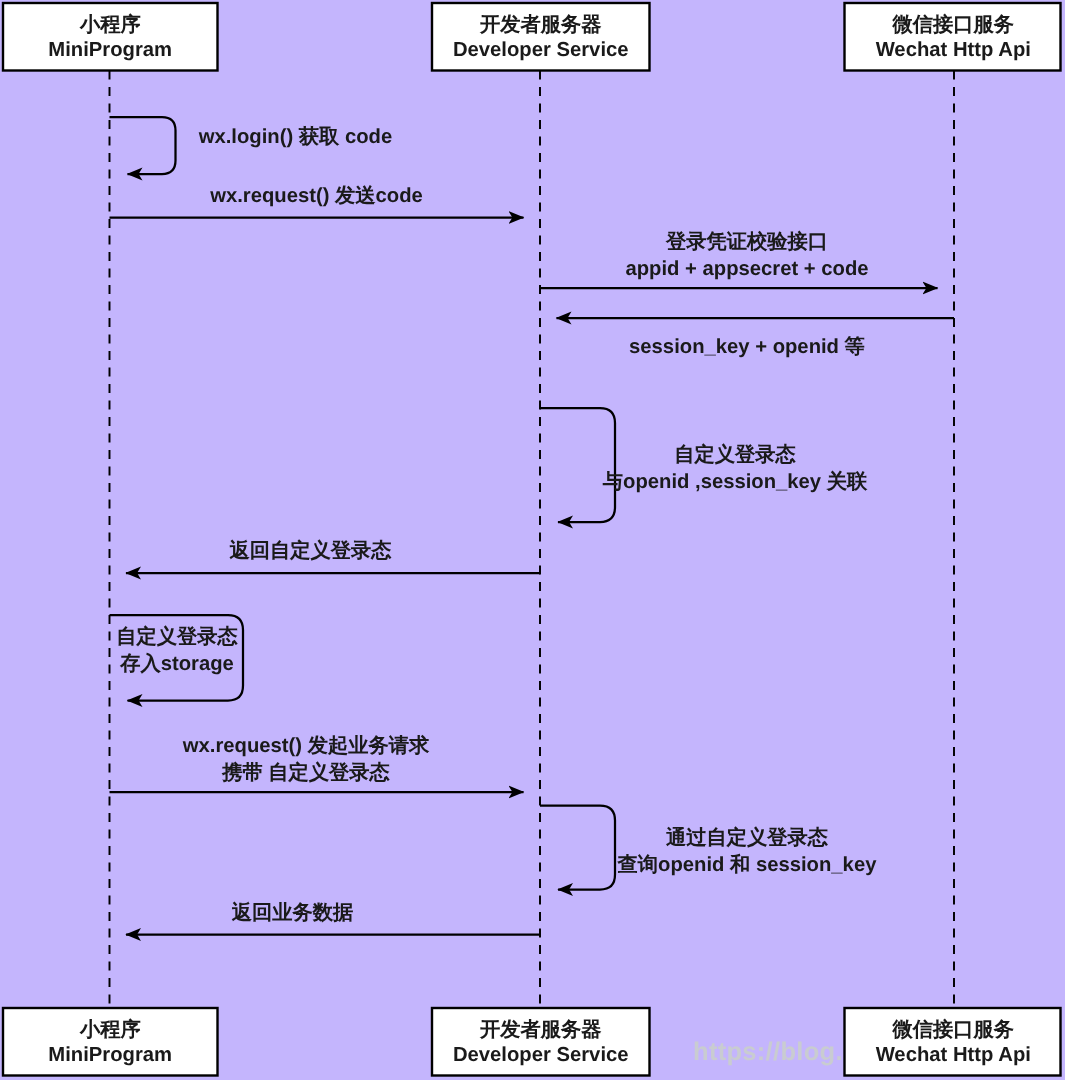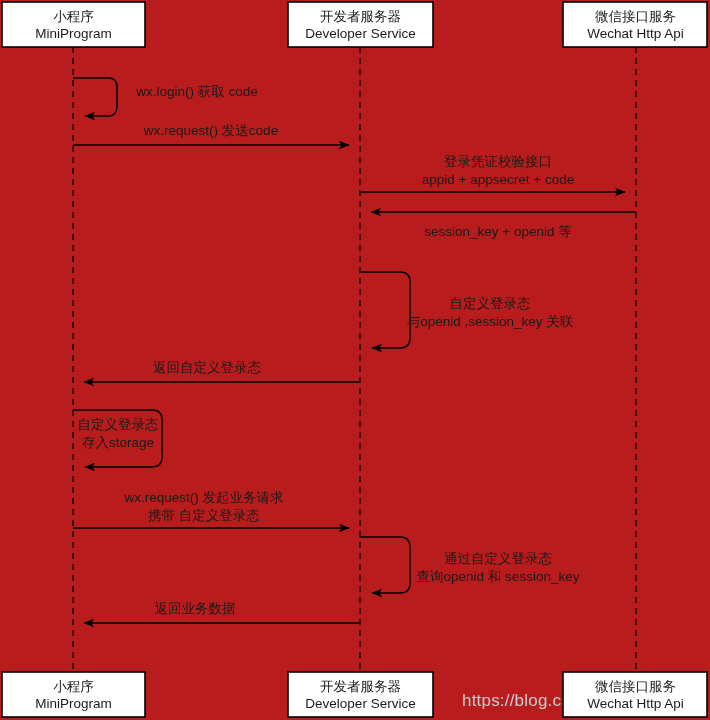--- a/index.html
+++ b/index.html
@@ -7,22 +7,23 @@
     padding: 0;
     background: #ffffff;
   }
   body {
     font-family: "Liberation Sans", "DejaVu Sans", sans-serif;
   }
   #canvas {
     position: relative;
     width: 710px;
     height: 720px;
-    background: #b91c1c;
+    background: #c4b5fd;
     overflow: hidden;
+    font-weight: bold;
   }
   #diagram {
     position: absolute;
     left: 0;
     top: 0;
     width: 710px;
     height: 720px;
   }
   .pbox-rect {
     fill: #ffffff;

